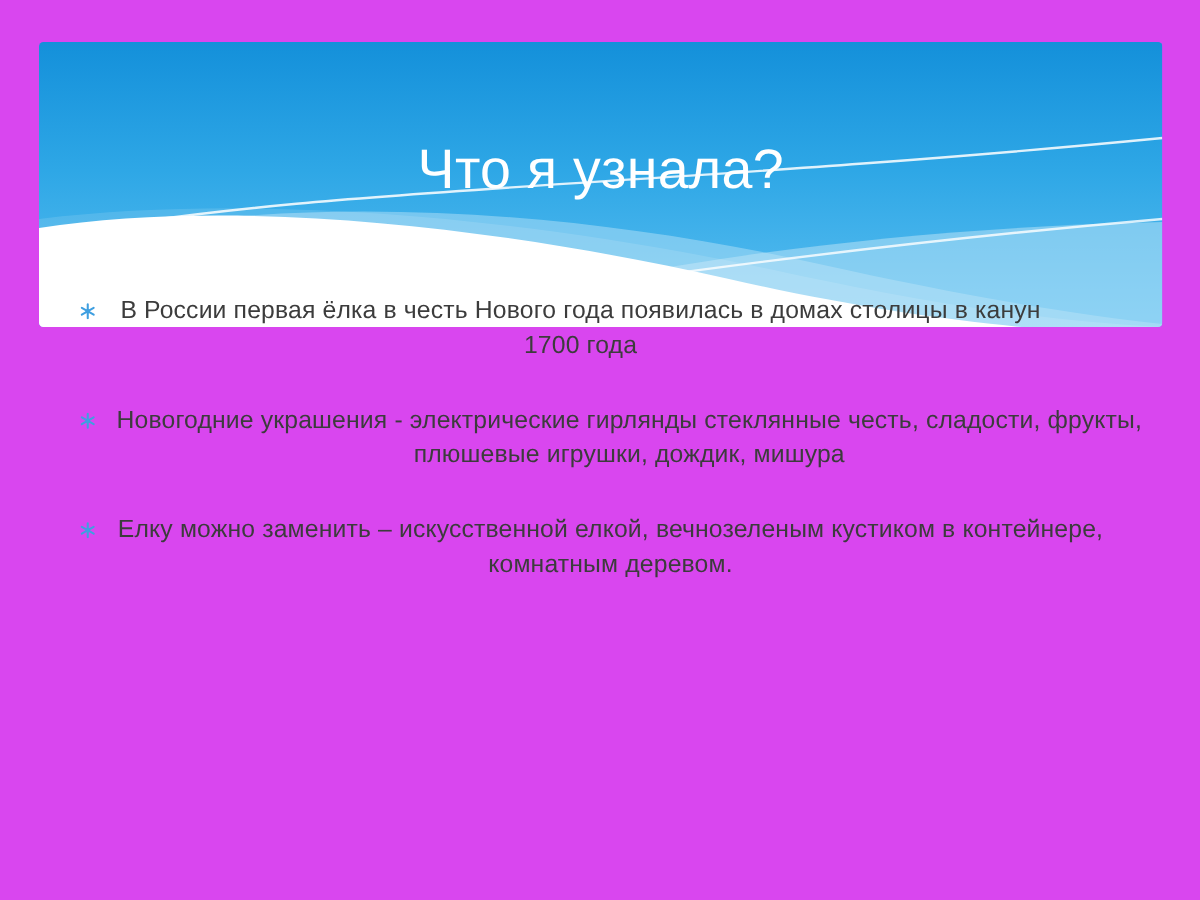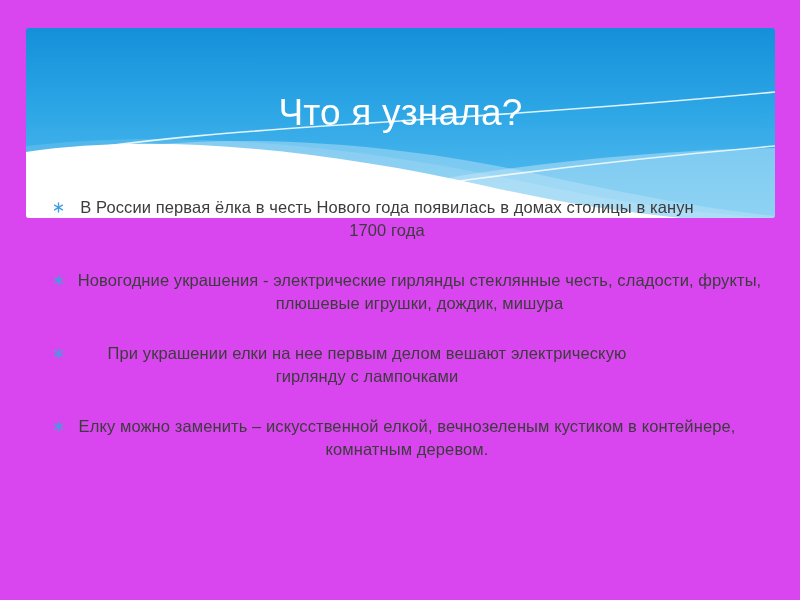--- a/index.html
+++ b/index.html
@@ -168,33 +168,20 @@
             <line x1="6" y1="1" x2="6" y2="11"></line>
             <line x1="1.7" y1="3.5" x2="10.3" y2="8.5"></line>
             <line x1="10.3" y1="3.5" x2="1.7" y2="8.5"></line>
           </g>
           <circle cx="6" cy="6" r="1.6" fill="#3f9fe0"></circle>
         </svg>
       </span>
       <span class="bullet-text b2">Новогодние украшения -  электрические гирлянды стеклянные честь, сладости, фрукты, плюшевые игрушки, дождик, мишура</span>
     </div>
 
-    <div class="bullet-item">
-      <span class="bullet-marker">
-        <svg viewBox="0 0 12 12" xmlns="http://www.w3.org/2000/svg">
-          <g stroke="#3f9fe0" stroke-width="1.5" stroke-linecap="round">
-            <line x1="6" y1="1" x2="6" y2="11"></line>
-            <line x1="1.7" y1="3.5" x2="10.3" y2="8.5"></line>
-            <line x1="10.3" y1="3.5" x2="1.7" y2="8.5"></line>
-          </g>
-          <circle cx="6" cy="6" r="1.6" fill="#3f9fe0"></circle>
-        </svg>
-      </span>
-      <span class="bullet-text b3">При украшении елки на нее первым делом вешают электрическую гирлянду с лампочками</span>
-    </div>
 
     <div class="bullet-item">
       <span class="bullet-marker">
         <svg viewBox="0 0 12 12" xmlns="http://www.w3.org/2000/svg">
           <g stroke="#3f9fe0" stroke-width="1.5" stroke-linecap="round">
             <line x1="6" y1="1" x2="6" y2="11"></line>
             <line x1="1.7" y1="3.5" x2="10.3" y2="8.5"></line>
             <line x1="10.3" y1="3.5" x2="1.7" y2="8.5"></line>
           </g>
           <circle cx="6" cy="6" r="1.6" fill="#3f9fe0"></circle>

